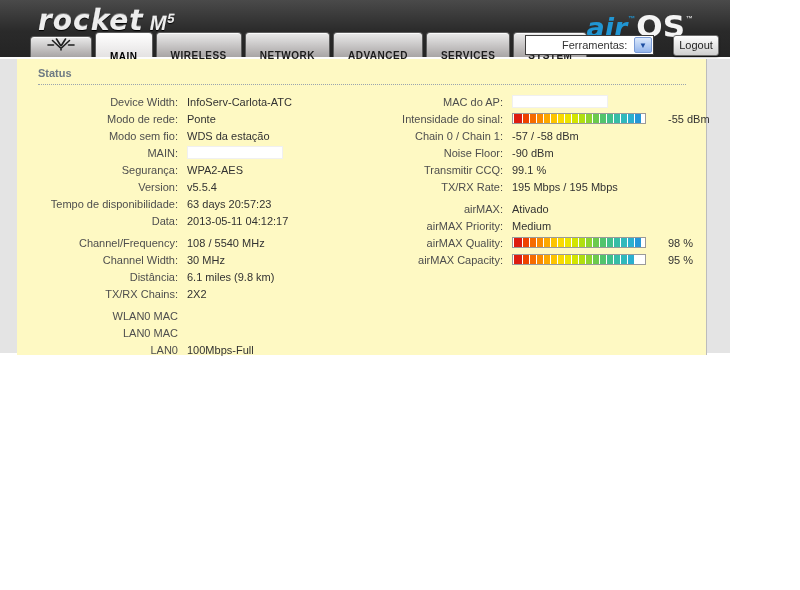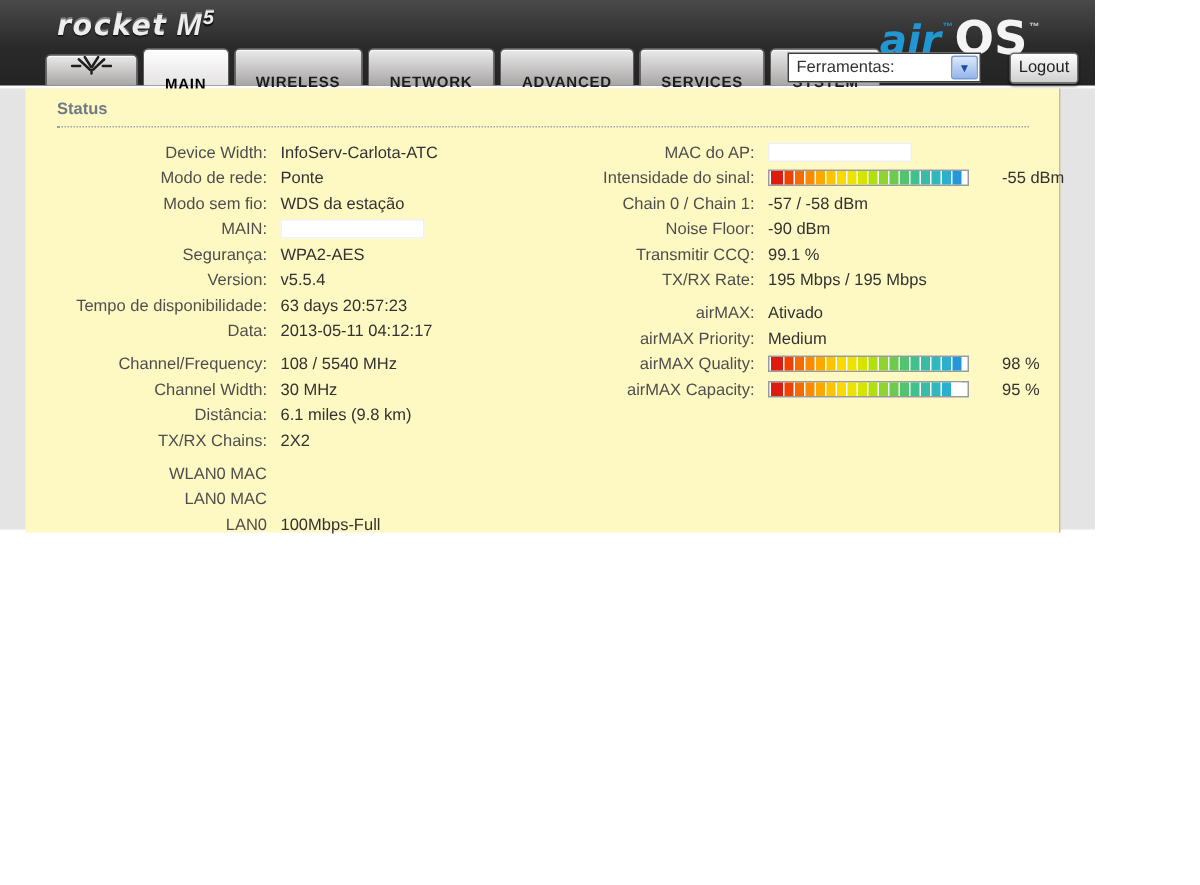--- a/index.html
+++ b/index.html
@@ -6,21 +6,21 @@
   html,body { width:800px; height:590px; background:#ffffff; overflow:hidden;
               font-family:"Liberation Sans", sans-serif; }
   .app { position:relative; width:730px; }
 
   
   .header { position:relative; width:730px; height:57px;
             background:linear-gradient(#4a4a4a, #2a2a2a 55%, #242424); }
   .brand { position:absolute; left:38px; top:4px; font-style:italic; font-weight:bold;
            color:#ededed; letter-spacing:1px;
            text-shadow:0 1px 1px #000, 0 -1px 0 rgba(255,255,255,.35); }
-  .brand .rocket { font-size:19px; font-family:"DejaVu Sans", sans-serif; }
+  .brand .rocket { font-size:28px; font-family:"DejaVu Sans", sans-serif; }
   .brand .m { font-size:20px; margin-left:6px; }
   .brand .five { font-size:13px; vertical-align:7px; }
   .oslogo { position:absolute; right:36px; top:2px; font-weight:bold; line-height:34px; }
   .oslogo .air { color:#2196d3; font-style:italic; font-size:27px; font-family:"DejaVu Sans", sans-serif; }
   .oslogo .os  { color:#f4f4f4; font-size:31px; font-family:"DejaVu Sans", sans-serif; }
   .oslogo sup  { font-size:7px; vertical-align:16px; color:#cfcfcf; margin:0 1px; }
   .oslogo .tm-air { color:#2196d3; }
 
   
   .tabbar { position:absolute; left:30px; bottom:0; display:flex; align-items:flex-end; gap:3px; }
@@ -29,21 +29,21 @@
          background:linear-gradient(#ebebeb, #b5b2b2 80%, #a8a5a5);
          border:1px solid #5c5c5c; border-bottom:none; border-radius:4px 4px 0 0;
          box-shadow:inset 0 1px 0 rgba(255,255,255,.8); }
   .tab.active { height:23px; line-height:23px; color:#000;
                 background:linear-gradient(#ffffff, #e4e2e2); }
   .tab.logo-tab { width:62px; padding:0; display:flex; align-items:center; justify-content:center; }
 
   
   .tools { position:absolute; right:76px; top:35px; width:129px; height:20px;
            background:#fff; border:1px solid #3c3c3c; display:flex; align-items:center;
-           cursor:pointer; }
+           cursor:pointer;padding-left:31px; }
   .tools .tools-label { flex:1; font-size:11px; color:#333; padding-left:5px; }
   .tools .arrow-btn { width:18px; height:16px; margin-right:1px; border-radius:2px;
            background:linear-gradient(#dce9fb,#94b5ec); border:1px solid #7a9bd6;
            color:#1d4da0; font-size:8px; line-height:15px; text-align:center; }
   .logout-btn { position:absolute; right:11px; top:35px; width:46px; height:21px;
            background:linear-gradient(#fefefe,#cfcfcf); border:1px solid #6d6d6d;
            border-radius:3px; font-size:11px; color:#222; text-align:center; line-height:19px;
            box-shadow:0 1px 2px rgba(0,0,0,.6); cursor:pointer;
            font-family:"Liberation Sans", sans-serif; }
 

